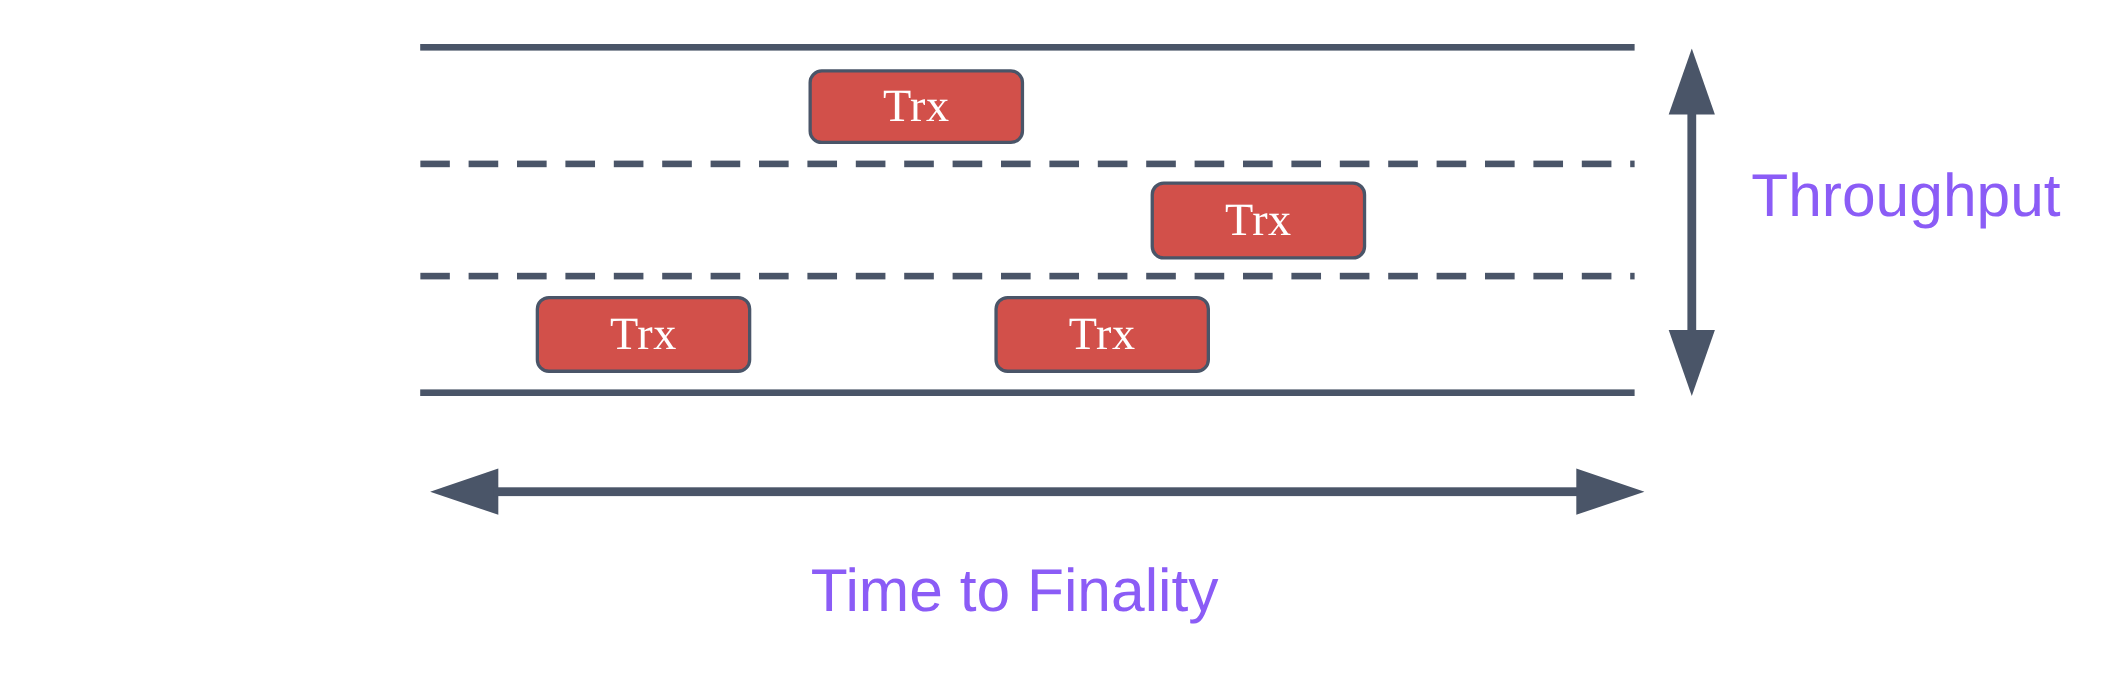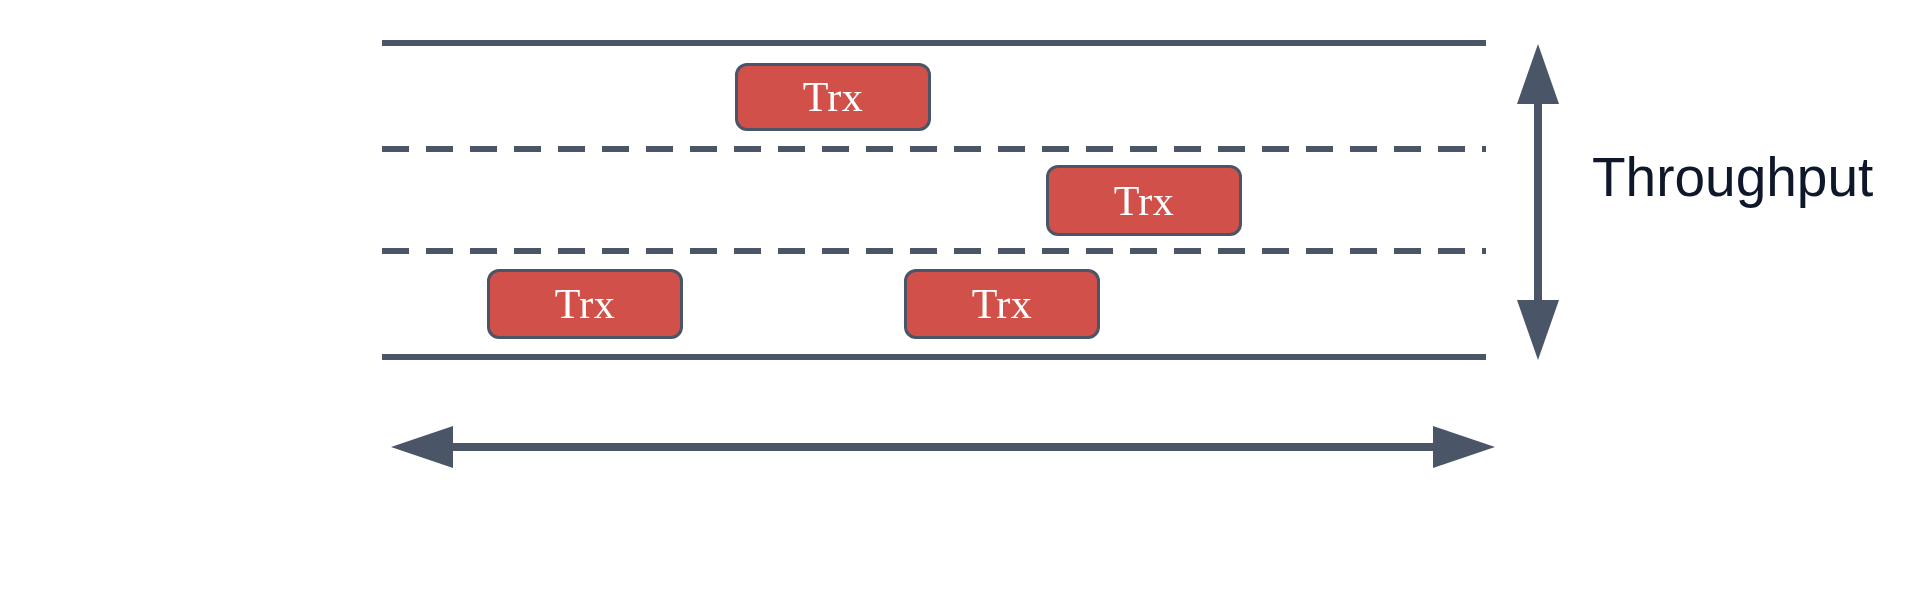--- a/index.html
+++ b/index.html
@@ -71,21 +71,21 @@
     left: 391px;
     top: 424px;
     width: 1104px;
     height: 46px;
   }
   #finality-arrow svg { display: block; }
 
   
   .axis-label {
     position: absolute;
-    color: #0f172a;
+    color: #8b5cf6;
     font-size: 55px;
     line-height: 1.05;
     white-space: nowrap;
   }
   #label-throughput {
     left: 1592px;
     top: 149px;
   }
   #label-finality {
     left: 737px;
@@ -129,14 +129,15 @@
   <div id="finality-arrow">
     <svg width="1104" height="46" viewBox="0 0 1104 46" xmlns="http://www.w3.org/2000/svg">
       <polygon points="0,23 62,2 62,44" fill="#4A5568"></polygon>
       <rect x="58" y="19" width="988" height="8" fill="#4A5568"></rect>
       <polygon points="1104,23 1042,2 1042,44" fill="#4A5568"></polygon>
     </svg>
   </div>
 
   <div class="axis-label" id="label-throughput">Throughput</div>
 
+  <div class="axis-label" id="label-finality">Time to Finality</div>
 
 </div>
 
 </body></html>

